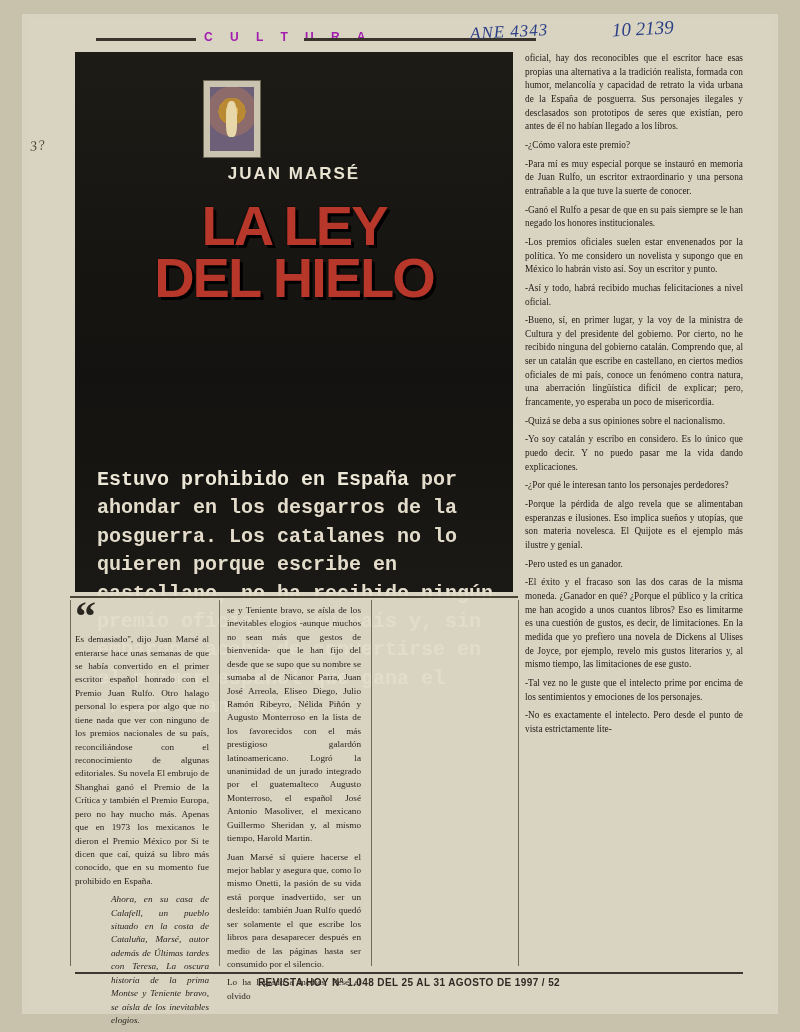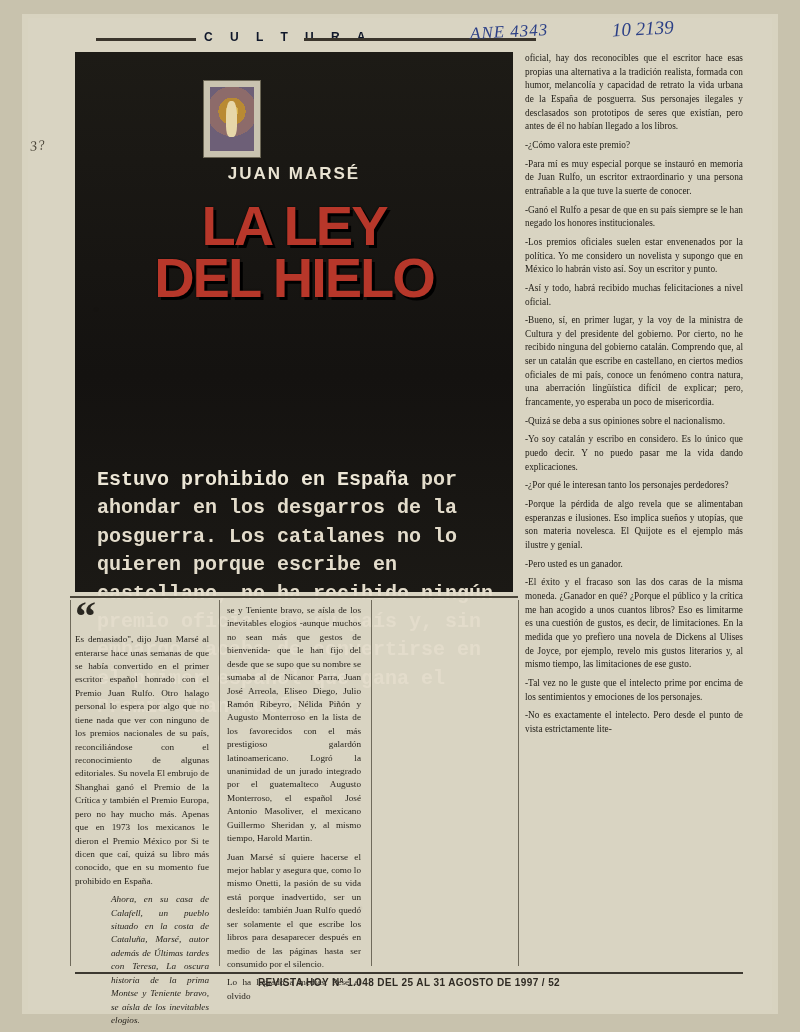--- a/index.html
+++ b/index.html
@@ -58,21 +58,21 @@
     background: #3a352c;
   }
   .cultura {
     position: absolute;
     left: 108px;
     top: 2px;
     font-family: "Liberation Sans", sans-serif;
     font-size: 12px;
     font-weight: bold;
     letter-spacing: 7px;
-    color: #0f172a;
+    color: #a21caf;
   }
   .masthead .rule-right {
     position: absolute;
     left: 208px;
     top: 10px;
     width: 232px;
     height: 3px;
     background: #3a352c;
   }
 

